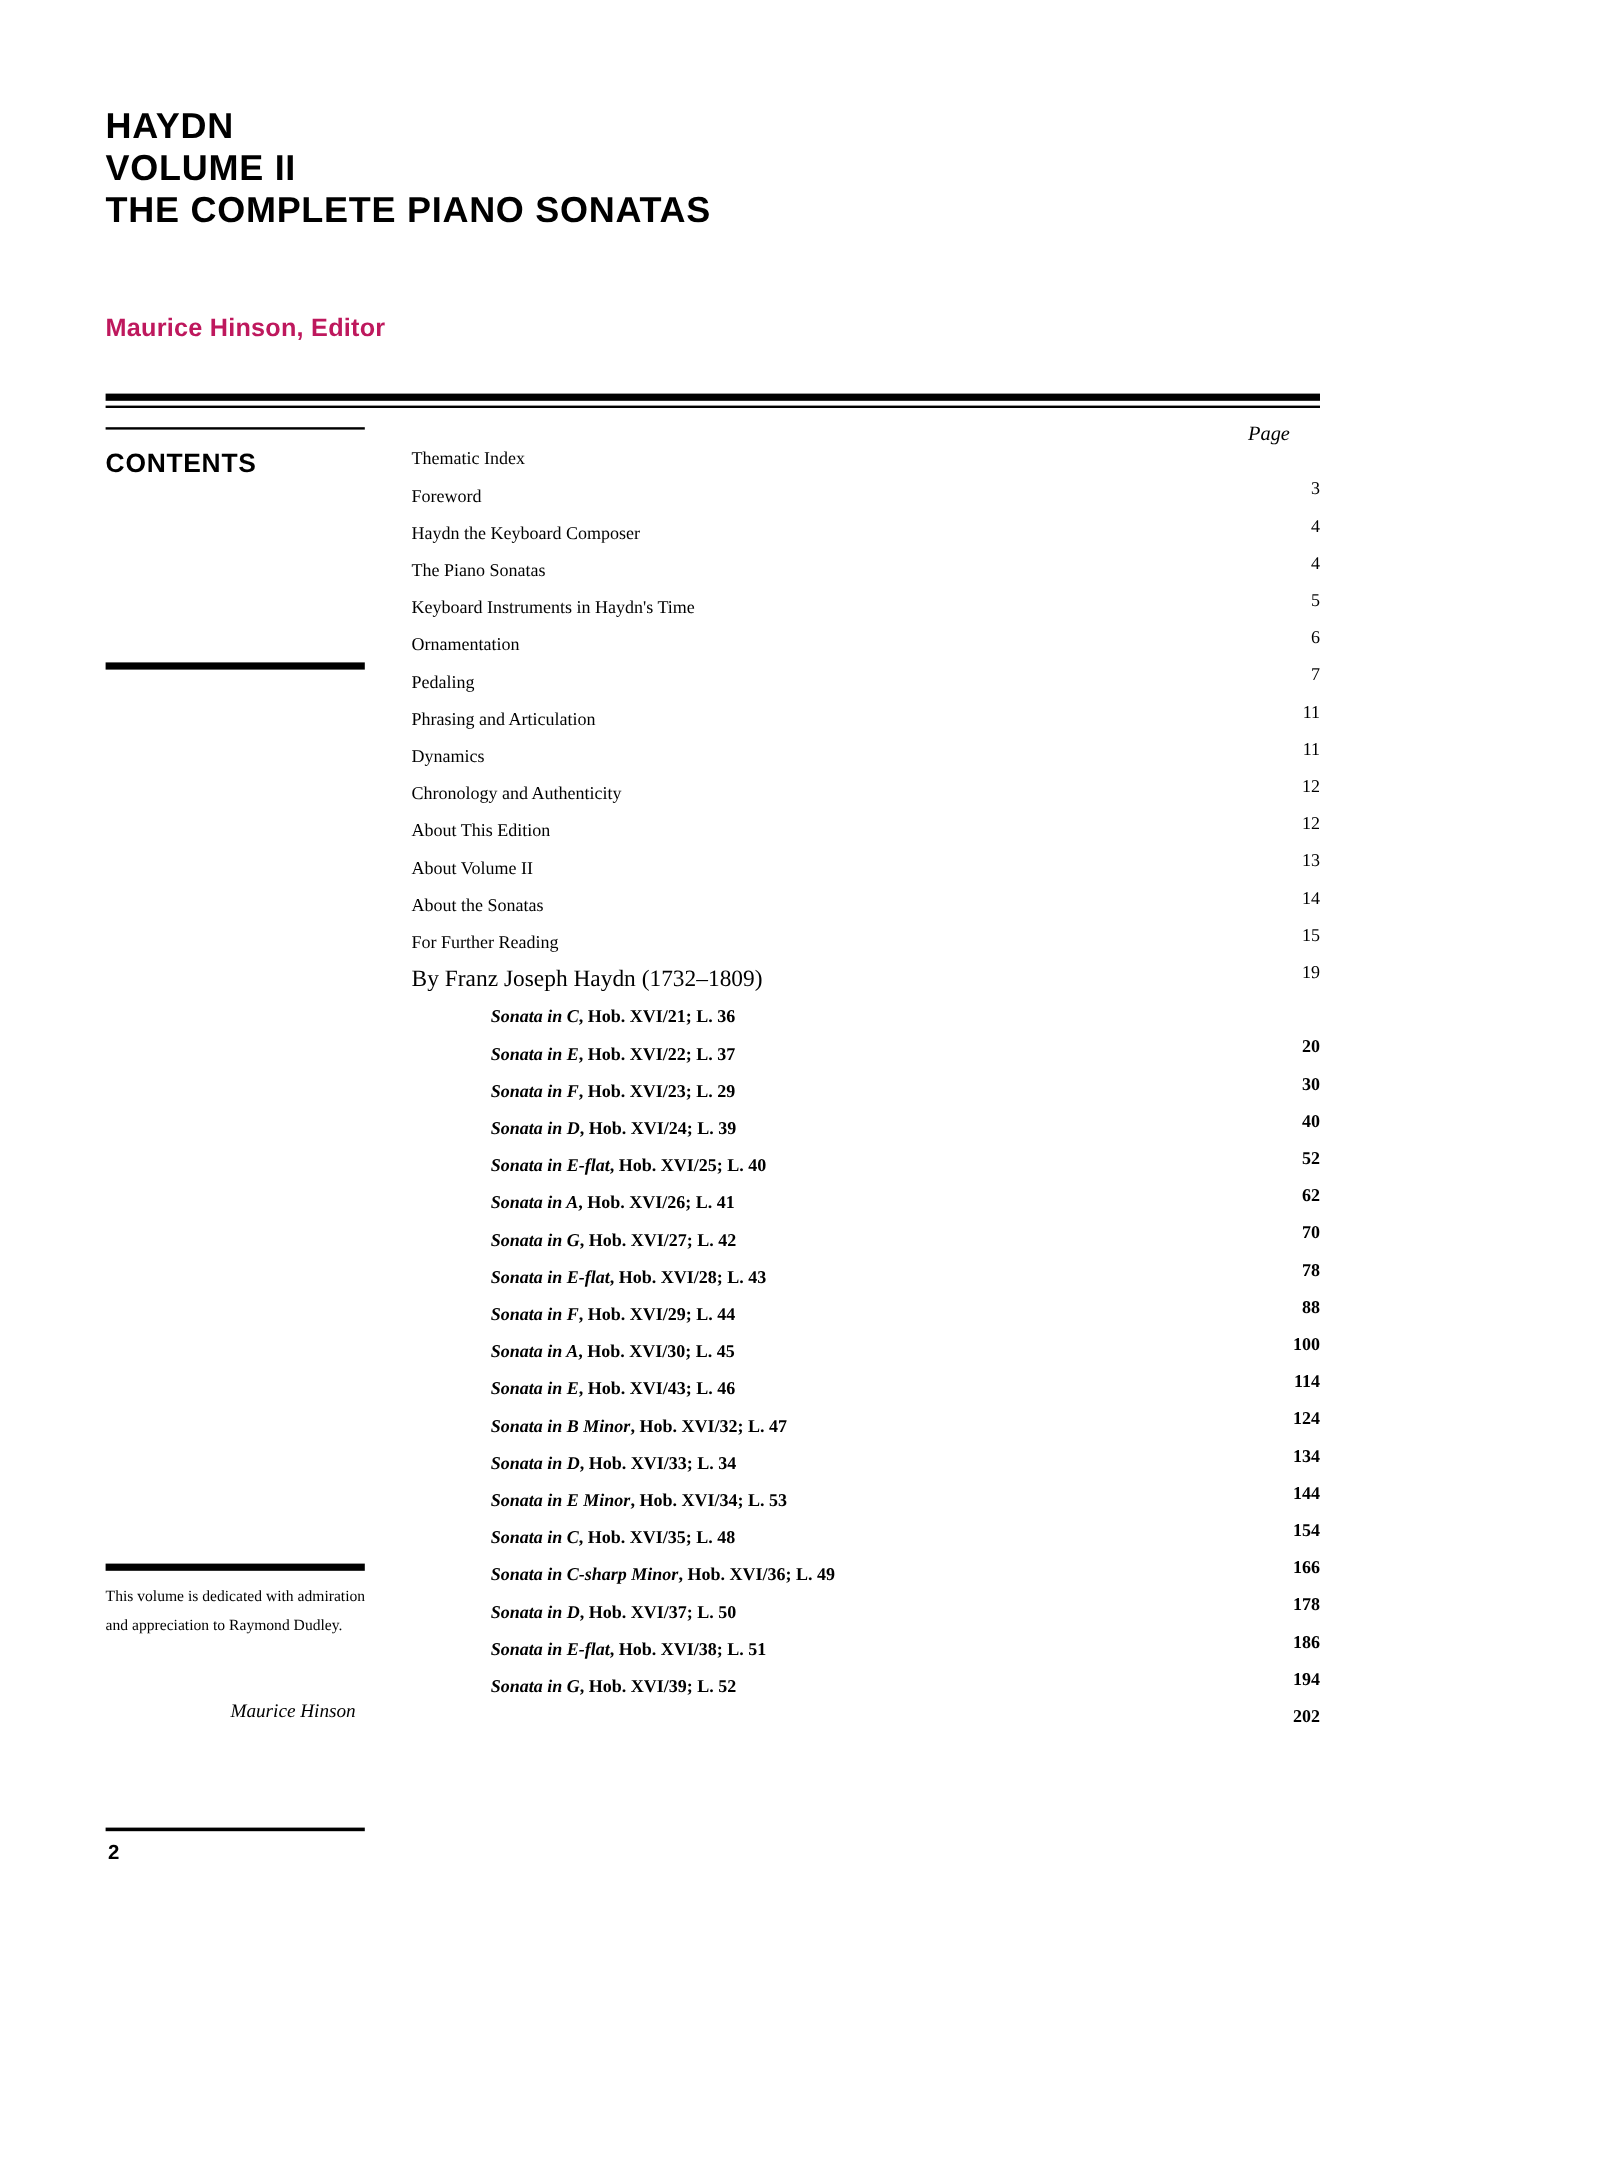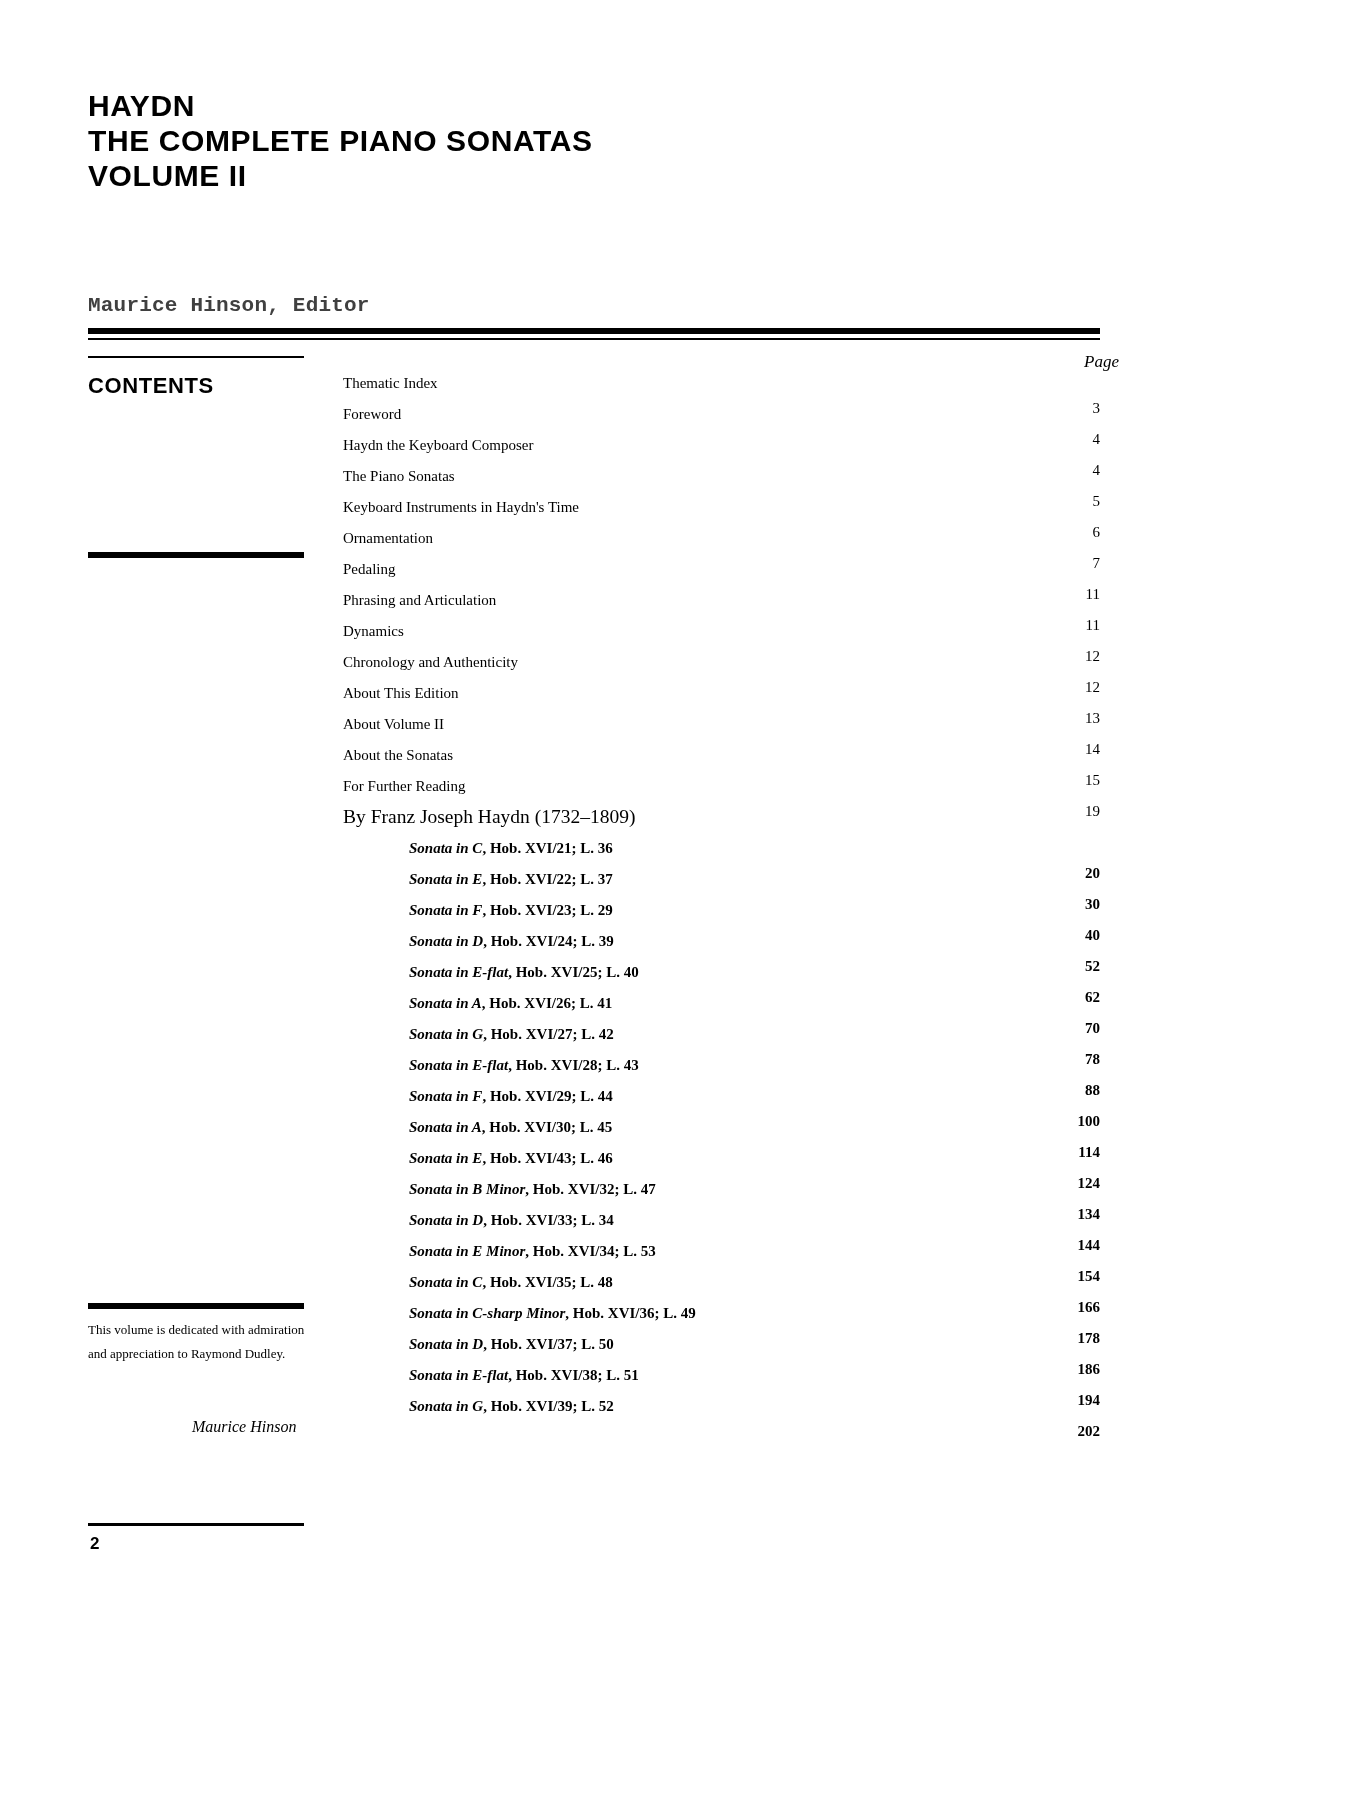--- a/index.html
+++ b/index.html
@@ -37,26 +37,25 @@
     letter-spacing: 0.6px;
     line-height: 35px;
     color: #000;
     white-space: nowrap;
   }
 
   .editor-line {
     position: absolute;
     left: 88px;
     top: 262px;
-    font-family: Liberation Mono, monospace;
+    font-family: Liberation Sans, sans-serif;
     font-weight: bold;
     font-size: 21px;
     letter-spacing: 0.2px;
-    color: #404040;
-    margin-top: 32px;
+    color: #be185d;
   }
 
   
   .rule-thick-full {
     position: absolute;
     left: 88px;
     top: 328px;
     width: 1012px;
     height: 6px;
     background: #000;
@@ -139,21 +138,20 @@
     font-size: 17px;
   }
 
   
   .page-label {
     position: absolute;
     left: 1040px;
     top: 352px;
     font-style: italic;
     font-size: 17px;
-    margin-left: 44px;
   }
 
   .toc {
     position: absolute;
     left: 343px;
     top: 372px;
     width: 757px;
   }
 
   .toc-row {
@@ -209,22 +207,22 @@
     font-style: normal;
   }
 </style>
 </head>
 <body>
 
 <div class="page">
 
   <div class="masthead">
     <div class="title-line">HAYDN</div>
+    <div class="title-line">VOLUME II</div>
     <div class="title-line">THE COMPLETE PIANO SONATAS</div>
-    <div class="title-line">VOLUME II</div>
   </div>
 
   <div class="editor-line">Maurice Hinson, Editor</div>
 
   <div class="rule-thick-full"></div>
   <div class="rule-thin-full"></div>
   <div class="rule-thin-short"></div>
   <div class="rule-thick-left-mid"></div>
   <div class="rule-thick-left-low"></div>
   <div class="rule-footer"></div>

